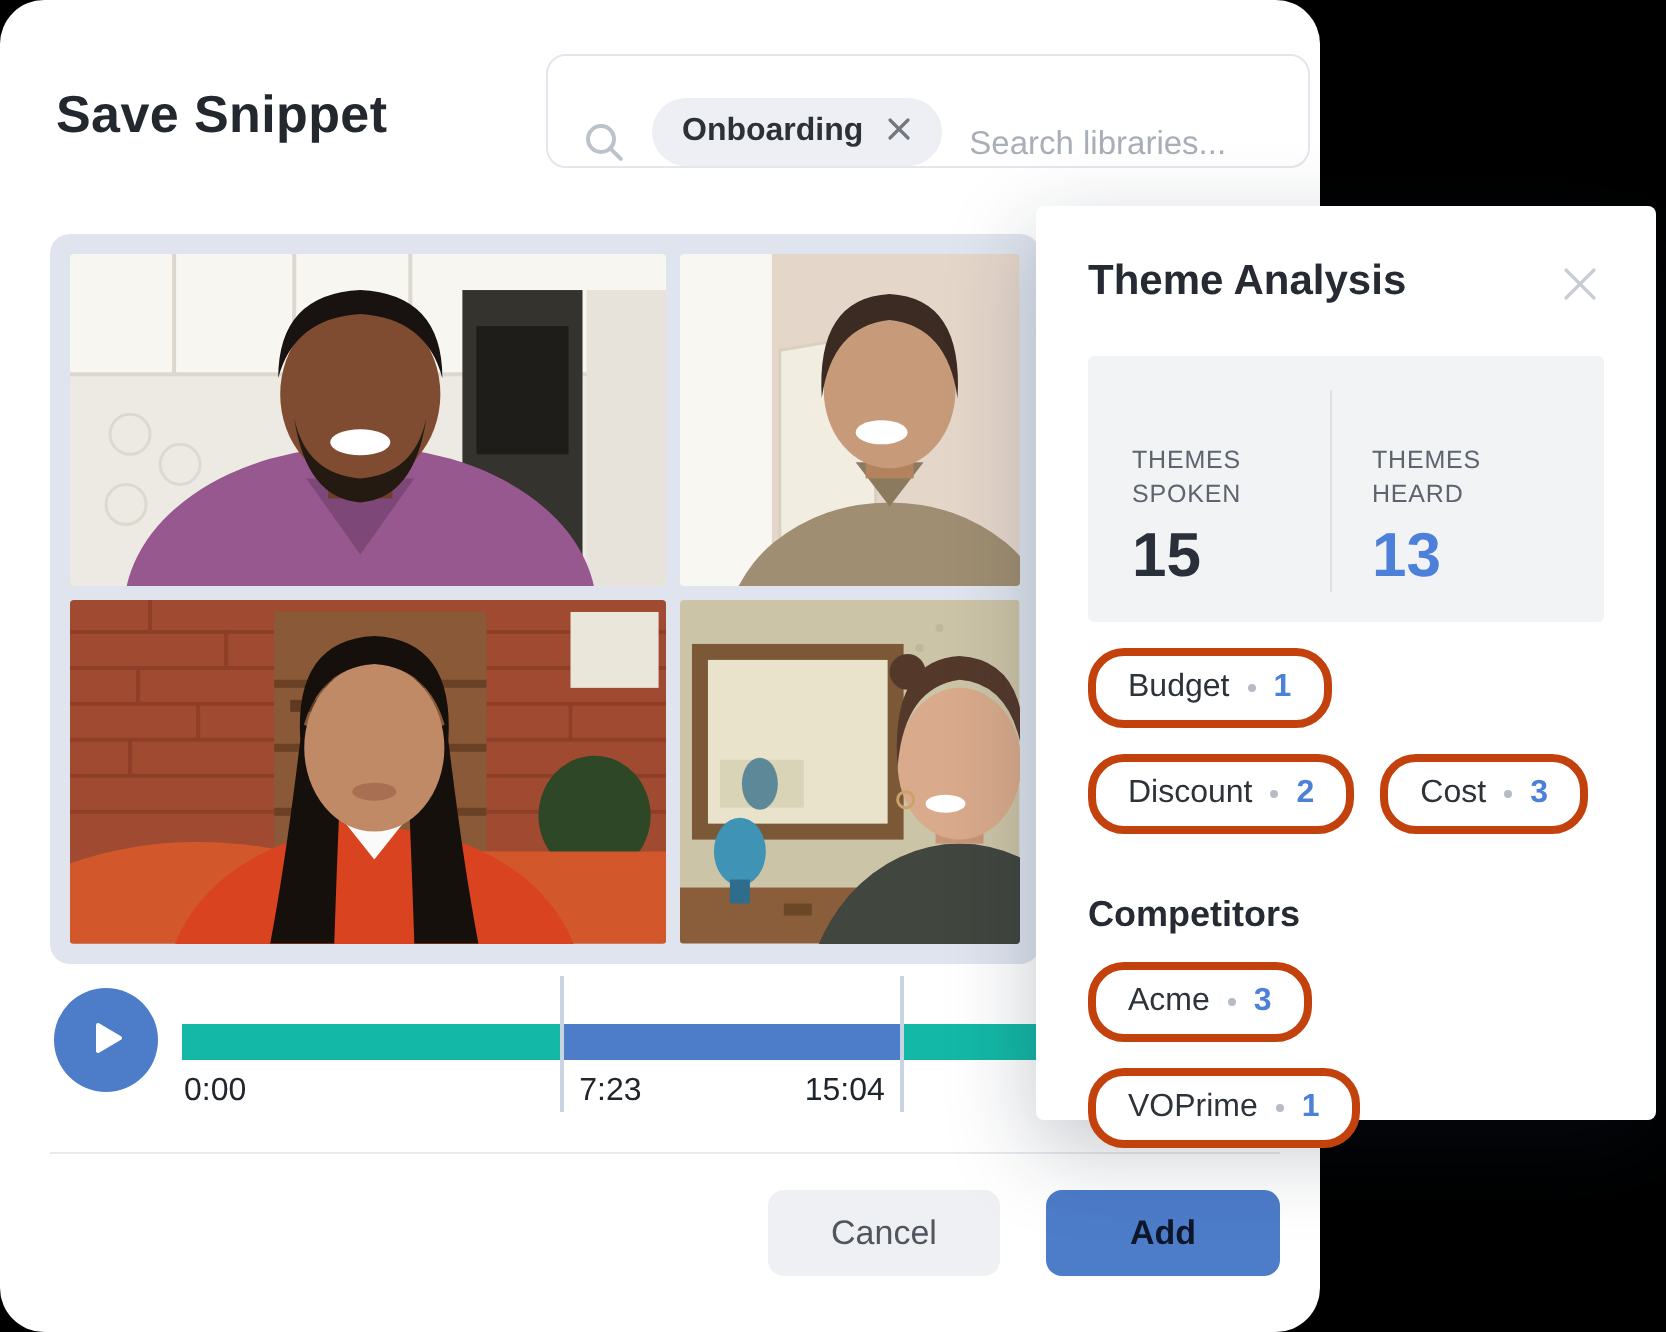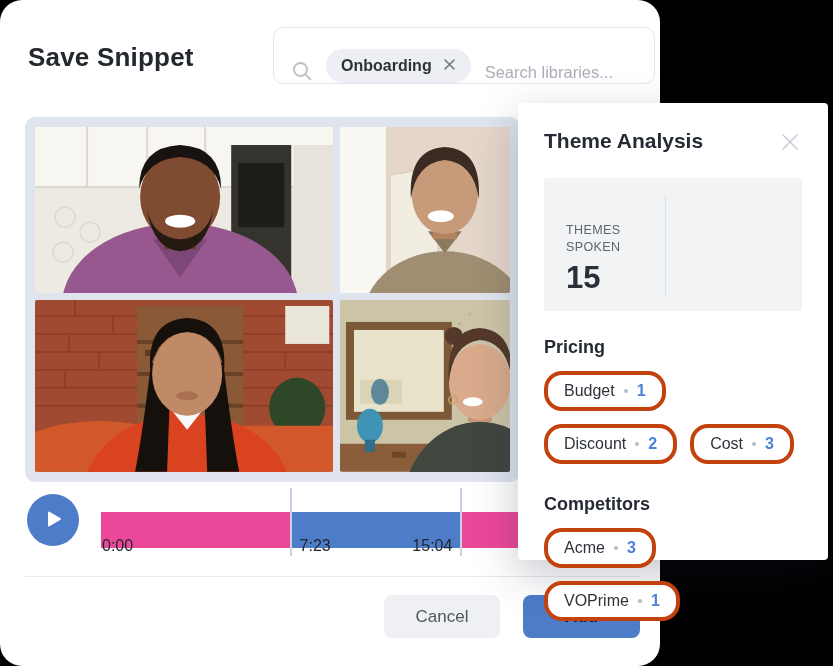--- a/index.html
+++ b/index.html
@@ -21,21 +21,21 @@
 
   
   .video-grid{position:absolute;left:25px;top:117px;width:495px;height:365px;background:#dfe4ee;border-radius:10px;
     padding:10px;box-sizing:border-box;display:grid;grid-template-columns:62.8% 1fr;grid-template-rows:48.2% 1fr;gap:7px;}
   .tile{overflow:hidden;border-radius:2px;}
   .tile svg{display:block;width:100%;height:100%;}
 
   
   .play-button{position:absolute;left:27px;top:494px;width:52px;height:52px;border-radius:50%;background:#4d7cc9;
     border:none;display:flex;align-items:center;justify-content:center;cursor:pointer;padding:0;}
-  .progress{position:absolute;left:101px;top:512px;width:429px;height:36px;background:#ec4899;cursor:pointer;}
+  .progress{position:absolute;left:91px;top:512px;width:429px;height:18px;background:#14b8a6;cursor:pointer;}
   .progress-selection{position:absolute;top:0;bottom:0;background:#4d7cc9;}
   .tick{position:absolute;top:-24px;height:68px;width:2px;background:#c9d3e1;}
   .time-label{position:absolute;top:25px;font-size:16px;font-weight:500;color:#21262d;white-space:nowrap;}
   .time-label.start{left:1px;}
 
   .divider{position:absolute;left:25px;top:576px;width:615px;height:1px;background:#e8eaee;}
 
   .btn{position:absolute;top:595px;height:43px;border:none;border-radius:8px;font-size:17px;cursor:pointer;
     font-family:"Liberation Sans",sans-serif;}
   .btn-cancel{left:384px;width:116px;background:#eef0f3;color:#50565e;font-weight:500;}
@@ -240,23 +240,26 @@
           </svg>
         </span>
       </button>
     </div>
 
     <div class="stats">
       <div class="stat-a">
         <div class="stat-label">THEMES SPOKEN</div>
         <div class="stat-value">15</div>
       </div>
-    </div>
-
-    <div class="section-title mt-pricing">Pricing</div>
+      <div class="stat-b">
+        <div class="stat-label">THEMES HEARD</div>
+        <div class="stat-value blue">13</div>
+      </div>
+    </div>
+
     <div class="tags">
       <span class="tag">
         <span class="tag-label">Budget</span>
         <span class="tag-dot"></span>
         <span class="tag-count">1</span>
       </span>
       <span class="tag">
         <span class="tag-label">Discount</span>
         <span class="tag-dot"></span>
         <span class="tag-count">2</span>

